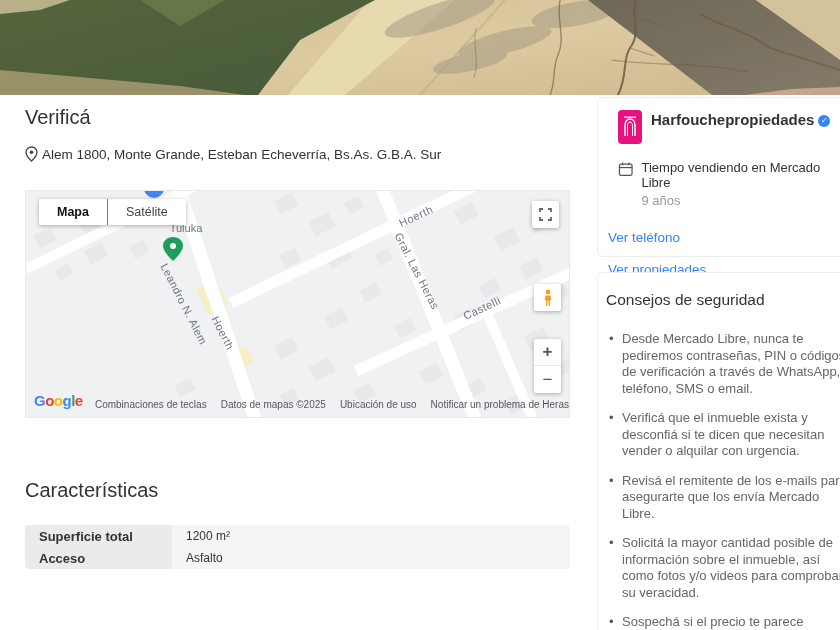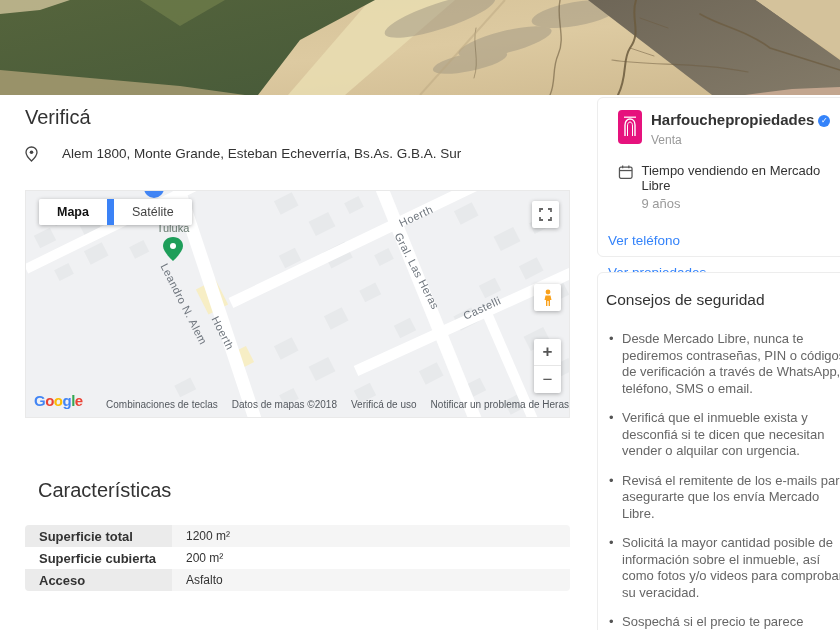--- a/index.html
+++ b/index.html
@@ -4,46 +4,46 @@
 <style>
   * { margin:0; padding:0; box-sizing:border-box; }
   html,body { background:#fff; }
   body { font-family:"Liberation Sans","DejaVu Sans",sans-serif; color:#333; }
   #root { position:relative; width:840px; height:630px; overflow:hidden; background:#fff; }
 
   
   .photo { position:absolute; left:0; top:0; width:840px; height:95px; overflow:hidden; cursor:pointer; }
   .section-title { font-size:20px; font-weight:400; color:#333; }
   #t-ubicacion { position:absolute; left:25px; top:106px; }
-  .address-row { position:absolute; left:25px; top:146px; display:flex; gap:24px; }
+  .address-row { position:absolute; left:25px; top:146px; display:flex; align-items:center; gap:4px; }
   .address-row span { font-size:13.5px; color:#333; }
 
   
   .map { position:absolute; left:25px; top:190px; width:545px; height:228px; background:#f0f1f3; overflow:hidden; border:1px solid #e9e9e9; cursor:grab; }
   .map svg.mapbg { position:absolute; left:0; top:0; }
   .street-label { position:absolute; font-size:11px; color:#6e757d; letter-spacing:.5px; white-space:nowrap; transform:translate(-50%,-50%) rotate(var(--r)); pointer-events:none; }
   .poi-label { position:absolute; font-size:11px; color:#687a70; transform:translate(-50%,-50%); pointer-events:none; }
   .maptype { position:absolute; left:13px; top:8px; display:flex; box-shadow:0 1px 4px rgba(0,0,0,.3); border-radius:2px; overflow:hidden; }
   .maptype button { border:0; background:#fff; height:26px; padding:0 18px; font-size:12.5px; font-family:inherit; cursor:pointer; }
   .maptype .sel { font-weight:700; color:#111; }
-  .maptype .unsel { color:#444; border-left:7px solid #3b82f6; }
+  .maptype .unsel { color:#444; border-left:1px solid #3b82f6; }
   .map-btn { position:absolute; width:27px; height:27px; background:#fff; border-radius:2px; box-shadow:0 1px 4px rgba(0,0,0,.3); display:flex; align-items:center; justify-content:center; cursor:pointer; }
   .fullscreen { right:10px; top:10px; }
   .pegman { right:8px; top:93px; }
   .zoomctl { position:absolute; right:8px; top:148px; width:27px; background:#fff; border-radius:2px; box-shadow:0 1px 4px rgba(0,0,0,.3); }
   .zoomctl div { height:27px; display:flex; align-items:center; justify-content:center; font-size:17px; color:#555; cursor:pointer; }
   .zoomctl .zin { border-bottom:1px solid #e6e6e6; font-weight:700; }
   .glogo { position:absolute; left:8px; bottom:8px; font-size:15px; font-weight:600; letter-spacing:-.5px; cursor:pointer; }
   .glogo .g1,.glogo .g4 { color:#4285F4; } .glogo .g2,.glogo .g6 { color:#EA4335; }
   .glogo .g3 { color:#FBBC05; } .glogo .g5 { color:#34A853; }
   .attrib { position:absolute; right:0; bottom:7px; font-size:10px; color:#53585e; display:flex; gap:14px; }
   .attrib span { cursor:pointer; }
 
   
-  #t-caracteristicas { position:absolute; left:38px; top:479px; }
+  #t-caracteristicas { position:absolute; left:25px; top:479px; }
   .spec-table { position:absolute; left:25px; top:525px; width:545px; border-collapse:collapse; font-size:13px; border-radius:4px; overflow:hidden; }
   .spec-table td { height:22px; padding:0 14px; vertical-align:middle; }
   .spec-table td.k { width:147px; font-weight:700; color:#333; }
   .spec-table tr.odd td.k { background:#ebebeb; }
   .spec-table tr.odd td.v { background:#f5f5f5; }
   .spec-table tr.even td { background:#fff; }
   .spec-table td.v { color:#333; font-size:12px; }
 
   
   .card { position:absolute; background:#fff; border:1px solid #ededed; border-radius:6px; }
@@ -173,21 +173,21 @@
         <path d="M352,-12 L452,235" stroke-width="13"></path>
         <path d="M205,112 L455,-8" stroke-width="11"></path>
         <path d="M330,180 L545,82" stroke-width="11"></path>
         <path d="M460,120 L512,240" stroke-width="10"></path>
       </g>
       <circle cx="128" cy="-3" r="10" fill="#4285f4"></circle>
       <path d="M147,46 C141,46 137,50 137,55 C137,61 147,70 147,70 C147,70 157,61 157,55 C157,50 153,46 147,46 Z" fill="#1e9e5a"></path>
       <circle cx="147" cy="55" r="3" fill="#ffffff"></circle>
     </svg>
 
-    <span class="poi-label" style="left:147px; top:37px;text-align:center;">Tuluka</span>
+    <span class="poi-label" style="left:160px; top:37px;text-align:center;">Tuluka</span>
     <span class="street-label" style="left:158px; top:113px; --r:63deg;">Leandro N. Alem</span>
     <span class="street-label" style="left:390px; top:25px; --r:-25deg;">Hoerth</span>
     <span class="street-label" style="left:391px; top:80px; --r:63deg;">Gral. Las Heras</span>
     <span class="street-label" style="left:456px; top:117px; --r:-25deg;">Castelli</span>
     <span class="street-label" style="left:197px; top:142px; --r:63deg;">Hoerth</span>
 
     <div class="maptype">
       <button class="sel">Mapa</button>
       <button class="unsel">Satélite</button>
     </div>
@@ -207,57 +207,52 @@
 
     <div class="zoomctl">
       <div class="zin">+</div>
       <div class="zout">−</div>
     </div>
 
     <div class="glogo"><span class="g1">G</span><span class="g2">o</span><span class="g3">o</span><span class="g4">g</span><span class="g5">l</span><span class="g6">e</span></div>
 
     <div class="attrib">
       <span>Combinaciones de teclas</span>
-      <span>Datos de mapas ©2018</span>
-      <span>Verificá de uso</span>
+      <span>Datos de mapas ©2025</span>
+      <span>Ubicación de uso</span>
       <span>Notificar un problema de Heras</span>
     </div>
   </div>
 
   <h2 class="section-title" id="t-caracteristicas">Características</h2>
 
   <table class="spec-table">
     <tbody>
       <tr class="odd">
         <td class="k">Superficie total</td>
         <td class="v">1200 m²</td>
-      </tr>
-      <tr class="even">
-        <td class="k">Superficie cubierta</td>
-        <td class="v">200 m²</td>
       </tr>
       <tr class="odd">
         <td class="k">Acceso</td>
         <td class="v">Asfalto</td>
       </tr>
     </tbody>
   </table>
 
   <div class="card" id="seller-card">
     <div class="seller-head">
       <div class="seller-logo">
         <svg class="icon-svg" width="14" height="22" viewBox="0 0 14 22">
           <path d="M2,20 L2,9 C2,5.5 4,3 7,3 C10,3 12,5.5 12,9 L12,20" fill="none" stroke="#ffffff" stroke-width="1.4"></path>
           <path d="M4.5,20 L4.5,10 C4.5,7.5 5.5,6 7,6 C8.5,6 9.5,7.5 9.5,10 L9.5,20" fill="none" stroke="#ffffff" stroke-width="1"></path>
           <rect x="1" y="0.5" width="12" height="1.4" fill="#ffffff" opacity="0.9"></rect>
         </svg>
       </div>
       <div class="seller-names">
         <span class="seller-name">Harfouchepropiedades</span><span class="badge">✓</span>
-        <div class="seller-type">Venta</div>
       </div>
     </div>
 
     <div class="selltime">
       <svg class="icon-svg" width="16" height="16" viewBox="0 0 16 16" style="margin-top:1px;">
         <rect x="1.5" y="3" width="13" height="11.5" rx="1.5" fill="none" stroke="#555" stroke-width="1.3"></rect>
         <line x1="1.5" y1="6.5" x2="14.5" y2="6.5" stroke="#555" stroke-width="1.3"></line>
         <line x1="4.8" y1="1.2" x2="4.8" y2="4" stroke="#555" stroke-width="1.3"></line>
         <line x1="11.2" y1="1.2" x2="11.2" y2="4" stroke="#555" stroke-width="1.3"></line>
       </svg>

